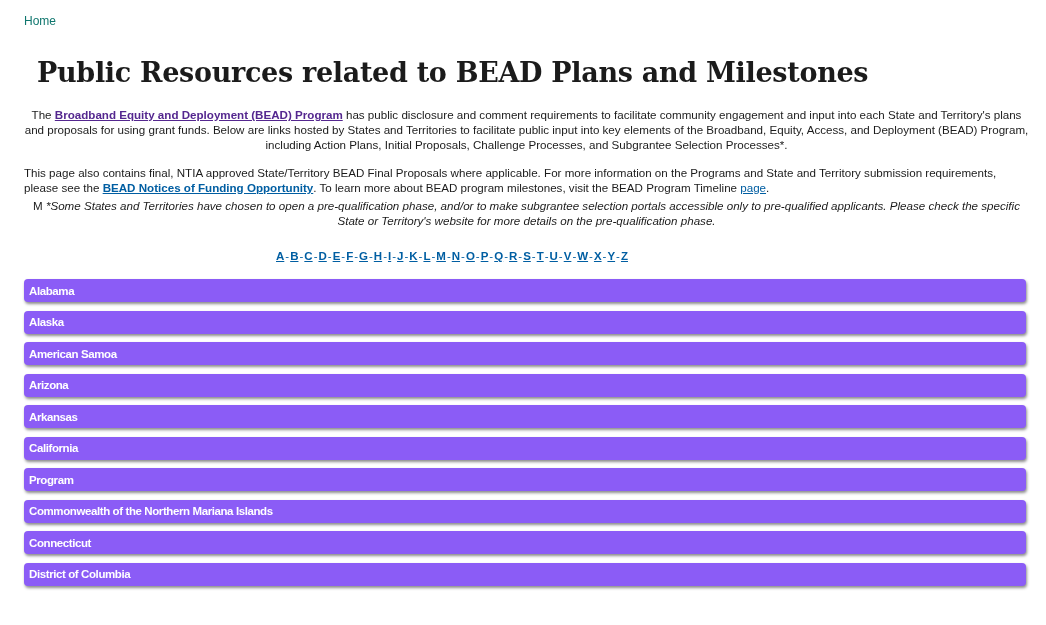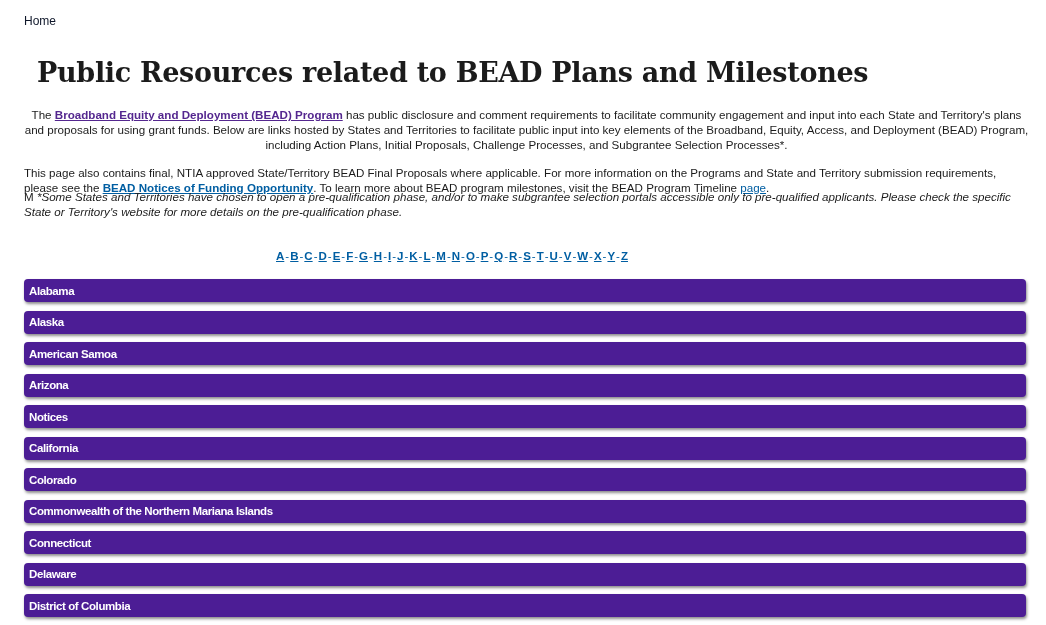--- a/index.html
+++ b/index.html
@@ -3,49 +3,49 @@
 <meta charset="utf-8">
 <style>
   html, body { margin: 0; padding: 0; background: #ffffff; }
   body {
     width: 1046px; height: 625px; overflow: hidden;
     font-family: "Liberation Sans", "DejaVu Sans", sans-serif;
     color: #1b1b1b;
   }
   .breadcrumb {
     position: absolute; left: 24px; top: 14px;
-    font-size: 12px; color: #0f172a; text-decoration: none;
+    font-size: 12px; color: #0f766e; text-decoration: none;
   }
   .title {
     position: absolute; left: 24px; top: 44px; margin: 13px;
     font-family: "DejaVu Serif", "Liberation Serif", serif;
     font-weight: bold; font-size: 27px; letter-spacing: -0.3px;
     color: #1b1b1b; white-space: nowrap;
   }
   .para {
     position: absolute; left: 24px; width: 1005px; margin: 0;
     font-size: 11.6px; line-height: 15px; color: #1b1b1b;
   }
   .p1 { top: 107px; text-align: center; }
   .p2 { top: 165px; }
-  .p3 { top: 189px; font-style: italic; }
+  .p3 { top: 198px; font-style: italic; text-align: center; }
   a.link-visited { color: #54278f; font-weight: bold; text-decoration: underline; }
   a.link { color: #005ea2; font-weight: bold; text-decoration: underline; }
   a.link-plain { color: #005ea2; }
   .alpha {
     position: absolute; left: 0; width: 904px; top: 250px;
     text-align: center; font-size: 11.5px; color: #005ea2;
   }
   .alpha a { color: #005ea2; font-weight: bold; text-decoration: underline; }
   .alpha .sep { color: #005ea2; margin: 0 1px; }
   .accordion {
     position: absolute; left: 24px; top: 279px; width: 1002px;
   }
   .acc-item {
-    height: 23px; background: #4c1d95; border-radius: 4px;
+    height: 23px; background: #8b5cf6; border-radius: 4px;
     box-shadow: 1px 2px 3px rgba(0,0,0,0.45);
     margin-bottom: 8.5px; display: flex; align-items: center;
     padding-left: 5px; cursor: pointer;
   }
   .acc-label {
     color: #ffffff; font-weight: bold; font-size: 11.5px;
     letter-spacing: -0.4px;
   }
 </style>
 </head>
@@ -70,33 +70,30 @@
     <div class="acc-item">
       <span class="acc-label">Alaska</span>
     </div>
     <div class="acc-item">
       <span class="acc-label">American Samoa</span>
     </div>
     <div class="acc-item">
       <span class="acc-label">Arizona</span>
     </div>
     <div class="acc-item">
-      <span class="acc-label">Notices</span>
+      <span class="acc-label">Arkansas</span>
     </div>
     <div class="acc-item">
       <span class="acc-label">California</span>
     </div>
     <div class="acc-item">
-      <span class="acc-label">Colorado</span>
+      <span class="acc-label">Program</span>
     </div>
     <div class="acc-item">
       <span class="acc-label">Commonwealth of the Northern Mariana Islands</span>
     </div>
     <div class="acc-item">
       <span class="acc-label">Connecticut</span>
     </div>
     <div class="acc-item">
-      <span class="acc-label">Delaware</span>
-    </div>
-    <div class="acc-item">
       <span class="acc-label">District of Columbia</span>
     </div>
   </div>
 
 </body></html>

